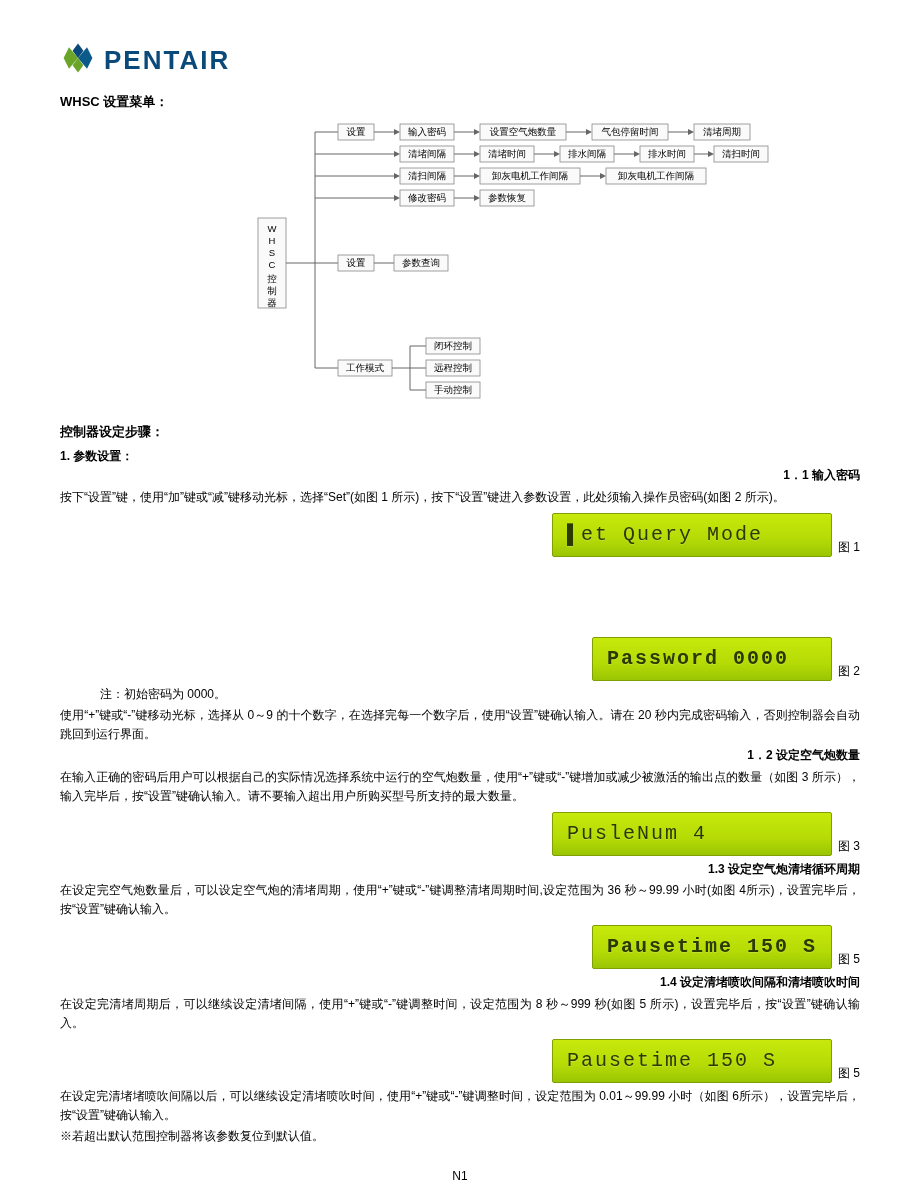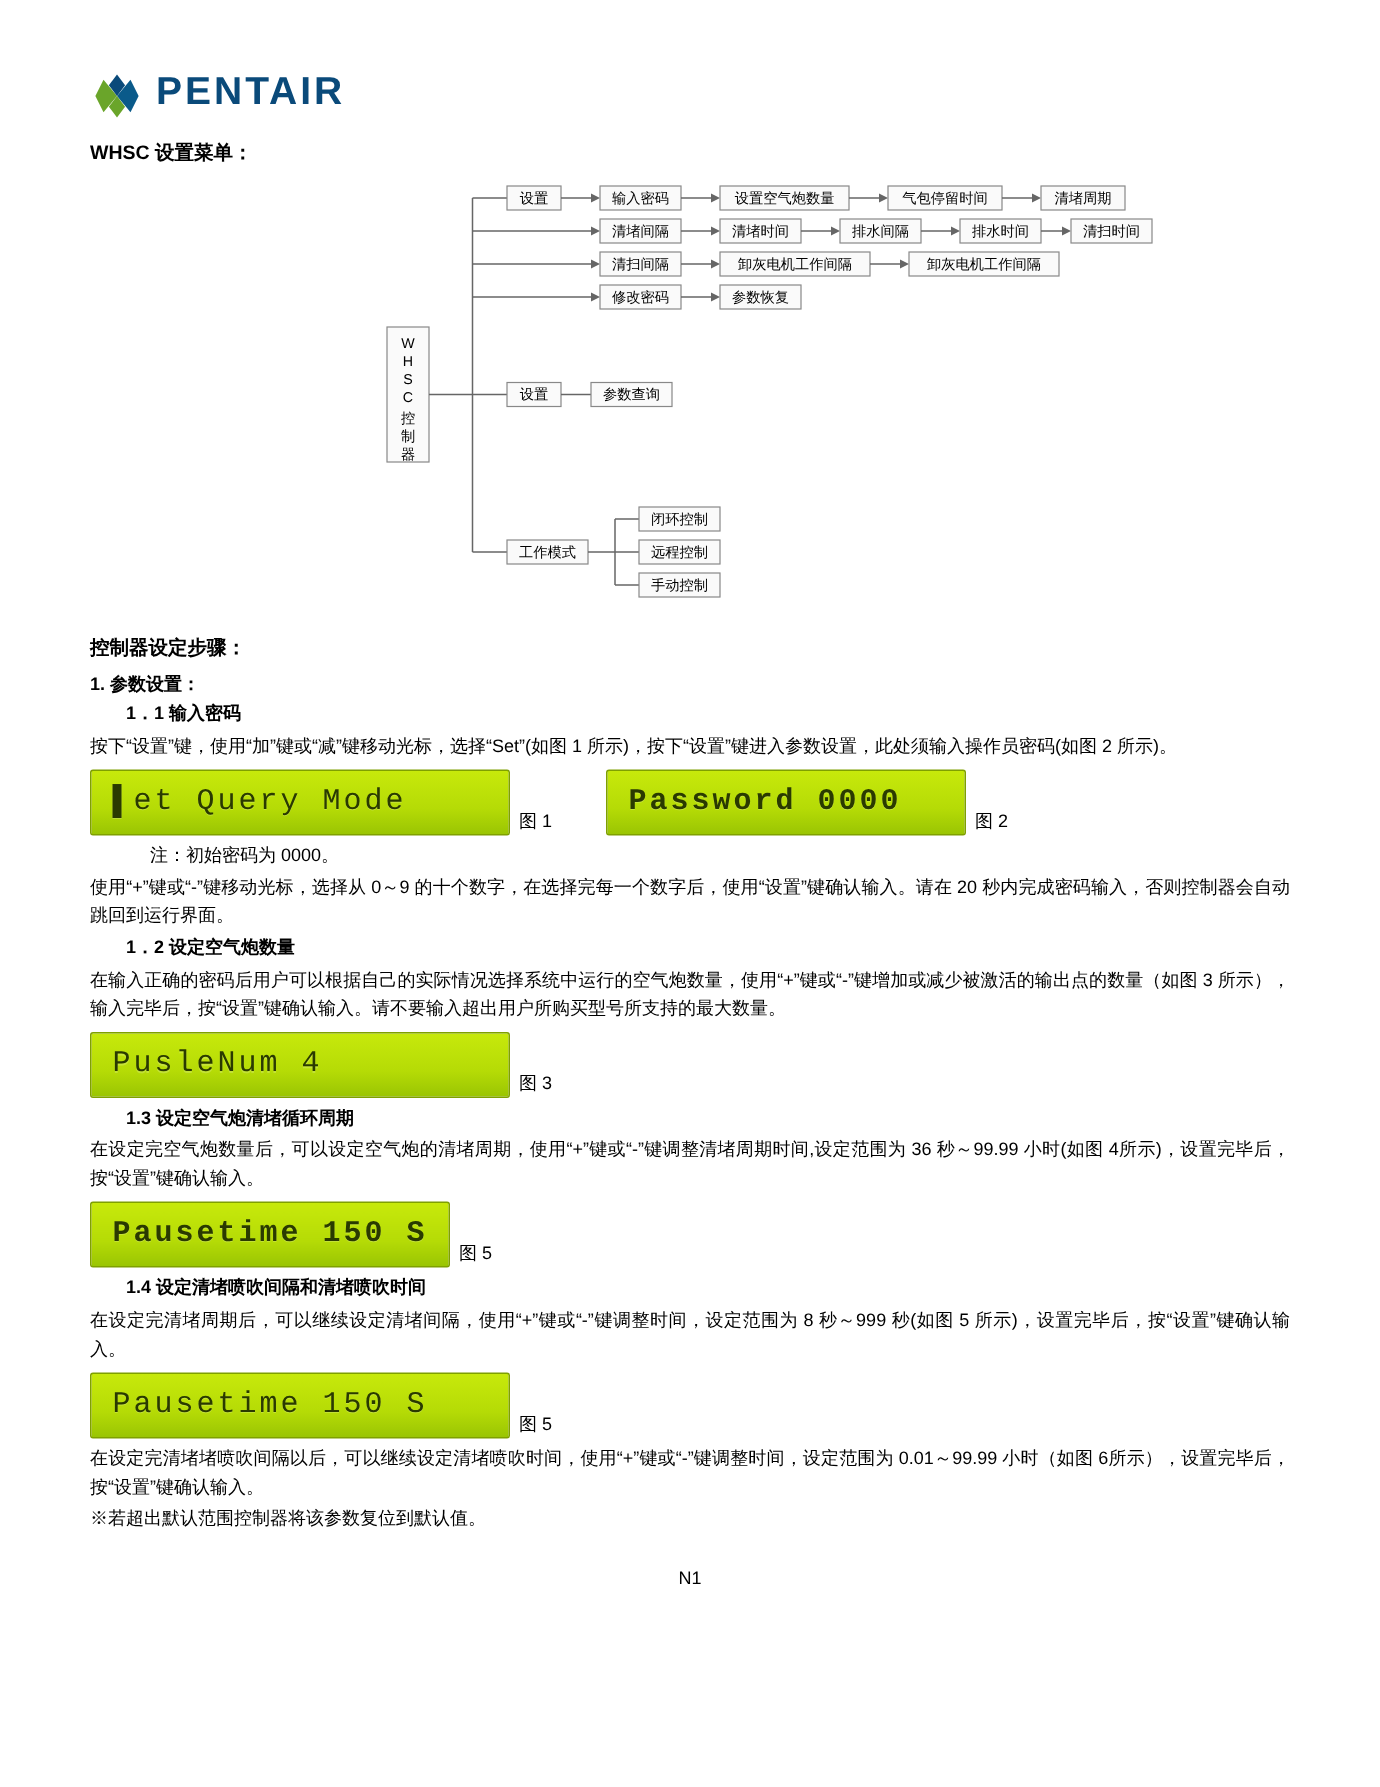--- a/index.html
+++ b/index.html
@@ -6,33 +6,33 @@
   body {
     font-family: "SimSun", "Microsoft YaHei", sans-serif;
     font-size: 12px;
     color: #000;
     background: #fff;
     margin: 0;
     padding: 40px 60px;
     width: 920px;
     line-height: 1.6;
   }
-  .logo { display: flex; align-items: flex-end; margin-bottom: 10px; }
+  .logo { display: flex; align-items: flex-start; margin-bottom: 10px; }
   .logo-mark { width: 36px; height: 36px; margin-right: 8px; }
   .logo-text { font-weight: bold; font-size: 26px; color: #0a4a7a; letter-spacing: 2px; font-family: Arial, sans-serif; }
   .section-title { font-weight: bold; margin: 6px 0 4px 0; font-size: 13px; }
   .bold { font-weight: bold; }
-  .indent1 { margin-left: 24px; }
+  .indent1 { margin-left: 24px; text-align: right; }
   .indent2 { margin-left: 40px; }
   .para { margin: 2px 0; text-align: justify; }
   .diagram { margin: 6px 0 14px 0; text-align: center; }
   .diagram svg { display: block; margin: 0 auto; }
   .diagram-box { fill: #fafafa; stroke: #888; stroke-width: 0.8; }
   .diagram-text { font-size: 9.5px; font-family: "SimSun", sans-serif; }
-  .lcd-row { display: flex; align-items: flex-end; gap: 36px; margin: 6px 0 4px 0; flex-wrap: wrap; }
+  .lcd-row { display: flex; align-items: flex-end; gap: 80px; margin: 6px 0 4px 0; flex-wrap: wrap; flex-direction: column; }
   .lcd-unit { display: flex; align-items: flex-end; }
   .lcd {
     background: linear-gradient(180deg,#c7e90b 0%, #b5db06 60%, #9ac503 100%);
     border: 1px solid #7fa000;
     height: 44px;
     display: flex;
     align-items: center;
     padding: 0 14px;
     font-family: "Courier New", monospace;
     font-size: 20px;

